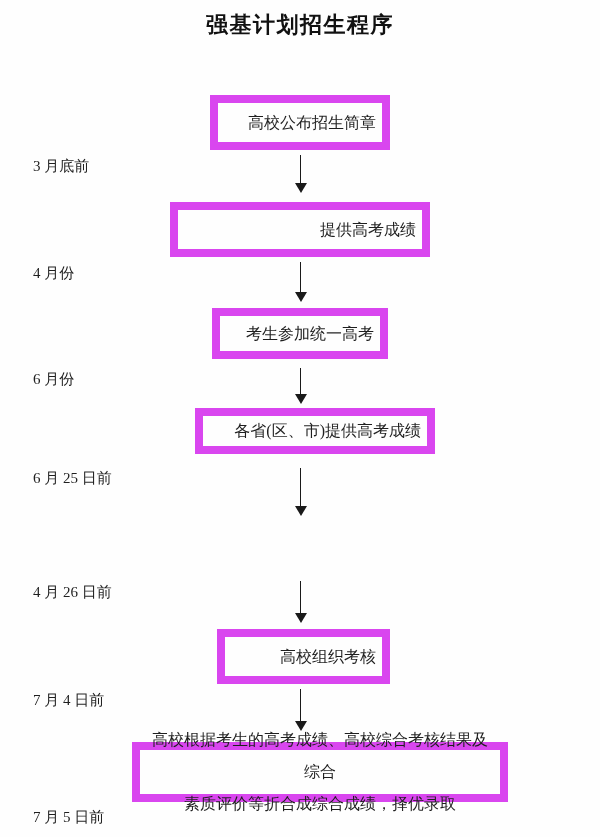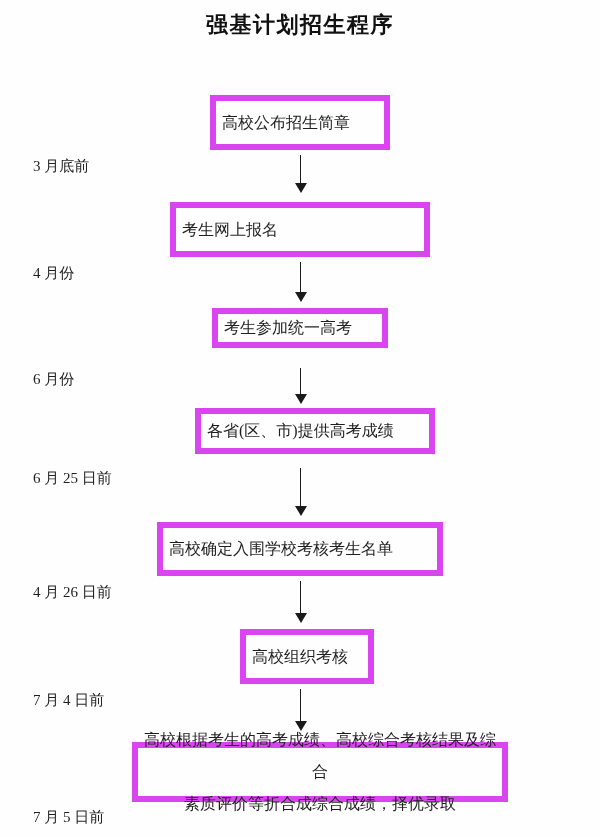--- a/index.html
+++ b/index.html
@@ -34,25 +34,25 @@
     left: 33px;
     font-size: 15px;
     line-height: 18px;
     color: #1f1f1f;
     white-space: nowrap;
     margin-top: 43px;
   }
   .box {
     position: absolute;
     box-sizing: border-box;
-    border: 6px solid #d946ef;
+    border: 8px solid #d946ef;
     background: #fefefe;
     display: flex;
     align-items: center;
-    justify-content: flex-start;
+    justify-content: flex-end;
     text-align: center;
   }
   .box .box-text {
     font-size: 16px;
     line-height: 2;
     white-space: pre-line;
     padding: 0 6px;
   }
   .arrow {
     position: absolute;
@@ -86,56 +86,53 @@
   <div class="box" style="left:210px; top:95px; width:180px; height:55px">
     <span class="box-text">高校公布招生简章</span>
   </div>
   <div class="arrow" style="top:155px; height:38px">
     <div class="arrow-line"></div>
     <div class="arrow-head"></div>
   </div>
 
   <div class="date-label" style="top:221px">4 月份</div>
   <div class="box" style="left:170px; top:202px; width:260px; height:55px">
-    <span class="box-text">考生网上报名</span>
+    <span class="box-text">提供高考成绩</span>
   </div>
   <div class="arrow" style="top:262px; height:40px">
     <div class="arrow-line"></div>
     <div class="arrow-head"></div>
   </div>
 
   <div class="date-label" style="top:327px">6 月份</div>
-  <div class="box" style="left:212px; top:308px; width:176px; height:40px">
+  <div class="box" style="left:212px; top:308px; width:176px; height:51px">
     <span class="box-text">考生参加统一高考</span>
   </div>
   <div class="arrow" style="top:368px; height:36px">
     <div class="arrow-line"></div>
     <div class="arrow-head"></div>
   </div>
 
   <div class="date-label" style="top:426px">6 月 25 日前</div>
   <div class="box" style="left:195px; top:408px; width:240px; height:46px">
     <span class="box-text">各省(区、市)提供高考成绩</span>
   </div>
   <div class="arrow" style="top:468px; height:48px">
     <div class="arrow-line"></div>
     <div class="arrow-head"></div>
   </div>
 
   <div class="date-label" style="top:540px">4 月 26 日前</div>
-  <div class="box" style="left:157px; top:522px; width:286px; height:54px">
-    <span class="box-text">高校确定入围学校考核考生名单</span>
-  </div>
   <div class="arrow" style="top:581px; height:42px">
     <div class="arrow-line"></div>
     <div class="arrow-head"></div>
   </div>
 
   <div class="date-label" style="top:648px">7 月 4 日前</div>
-  <div class="box" style="left:240px; top:629px; width:134px; height:55px">
+  <div class="box" style="left:217px; top:629px; width:173px; height:55px">
     <span class="box-text">高校组织考核</span>
   </div>
   <div class="arrow" style="top:689px; height:42px">
     <div class="arrow-line"></div>
     <div class="arrow-head"></div>
   </div>
 
   <div class="date-label" style="top:765px">7 月 5 日前</div>
   <div class="box" style="left:132px; top:742px; width:376px; height:60px">
     <span class="box-text">高校根据考生的高考成绩、高校综合考核结果及综合

